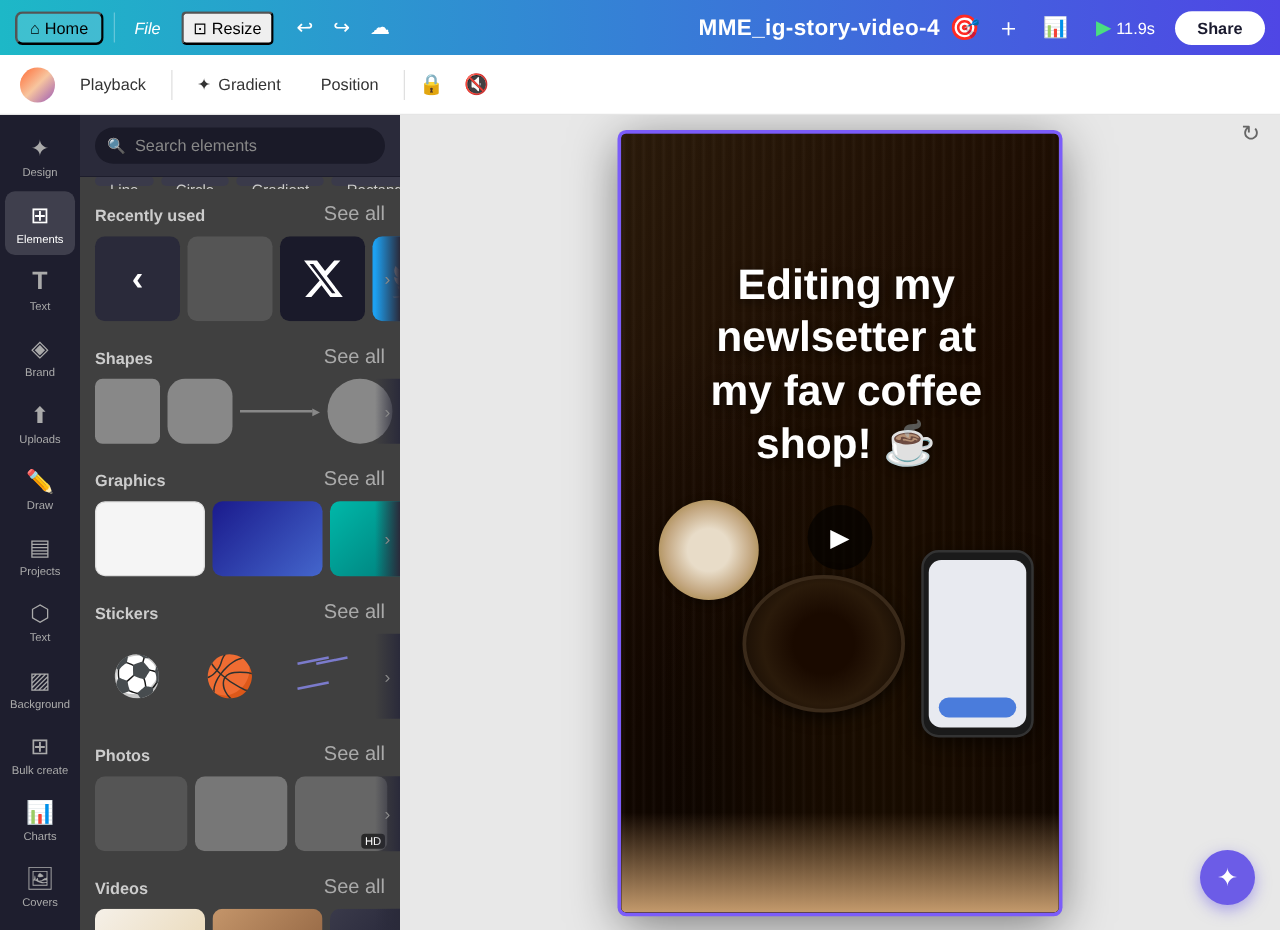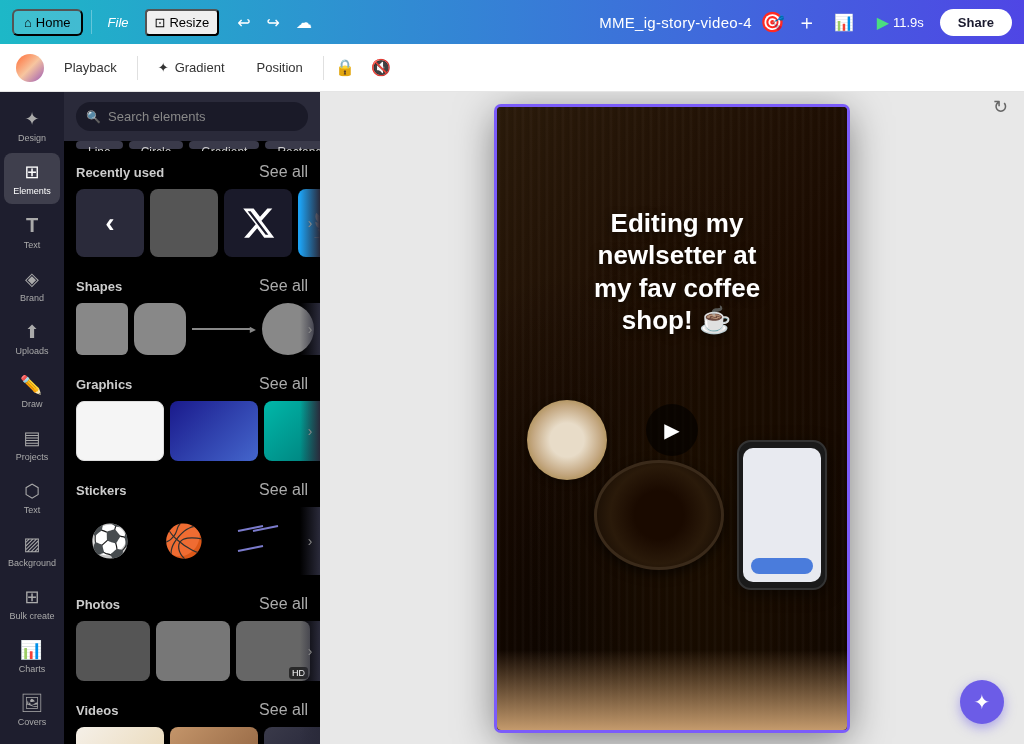--- a/index.html
+++ b/index.html
@@ -19,21 +19,21 @@
       display: flex; align-items: center; gap: 4px;
       background: rgba(255,255,255,0.15); border-radius: 6px;
       padding: 4px 10px; cursor: pointer; font-size: 13px; font-weight: 500;
     }
     .topbar-sep { width: 1px; height: 24px; background: rgba(255,255,255,0.3); }
     .topbar-file { font-size: 13px; font-weight: 500; cursor: pointer; padding: 4px 8px; border-radius: 4px; font-style: italic; }
     .topbar-resize { display: flex; align-items: center; gap: 4px; font-size: 13px; cursor: pointer; padding: 4px 8px; border-radius: 4px; }
     .topbar-actions { display: flex; gap: 4px; margin-left: 4px; }
     .topbar-icon-btn { background: none; border: none; color: #fff; cursor: pointer; padding: 4px 6px; border-radius: 4px; font-size: 16px; }
     .topbar-spacer { flex: 1; }
-    .topbar-title { font-size: 15px; font-weight: 400; letter-spacing: 0.3px; text-align: right; }
+    .topbar-title { font-size: 18px; font-weight: 700; letter-spacing: 0.3px; text-align: right; }
     .topbar-collab { display: flex; align-items: center; gap: 4px; }
     .collab-icon { font-size: 20px; }
     .topbar-add { background: none; border: none; color: #fff; cursor: pointer; font-size: 20px; padding: 4px; }
     .topbar-chart { background: none; border: none; color: #fff; cursor: pointer; font-size: 16px; padding: 4px 6px; border-radius: 4px; }
     .topbar-play { background: none; border: none; color: #fff; cursor: pointer; display: flex; align-items: center; gap: 4px; font-size: 13px; padding: 4px 8px; border-radius: 4px; }
     .play-triangle { color: #4ade80; font-size: 16px; }
     .topbar-share { background: #fff; color: #1a1a2e; border: none; border-radius: 20px; padding: 6px 18px; font-size: 13px; font-weight: 600; cursor: pointer; }
 
     
     .toolbar {
@@ -78,21 +78,21 @@
       display: flex; flex-direction: column; align-items: center;
       padding: 8px 4px; border-radius: 8px; cursor: pointer; width: 56px;
       font-size: 9px; color: #aaa; gap: 3px;
     }
     .sidebar-icon-item.active { background: rgba(255,255,255,0.15); color: #fff; }
     .sidebar-icon-item .icon-emoji { font-size: 18px; }
 
     
     .elements-panel {
       width: 256px;
-      background: #000000;
+      background: #404040;
       display: flex;
       flex-direction: column;
       overflow-y: auto;
       flex-shrink: 0;
     }
     .elements-panel::-webkit-scrollbar { width: 4px; }
     .elements-panel::-webkit-scrollbar-track { background: #2a2a3a; }
     .elements-panel::-webkit-scrollbar-thumb { background: #555; border-radius: 2px; }
 
     .search-bar {
@@ -216,21 +216,21 @@
         transparent 4px,
         rgba(0,0,0,0.05) 8px
       );
     }
 
     .canvas-text {
       position: absolute;
       top: 100px;
       left: 10px; right: 0;
       text-align: center;
-      font-size: 26px;
+      font-size: 34px;
       font-weight: 800;
       color: #fff;
       line-height: 1.25;
       padding: 0 20px;
       text-shadow: 0 2px 8px rgba(0,0,0,0.5);
     }
 
     .canvas-play-btn {
       position: absolute;
       top: 52%;

